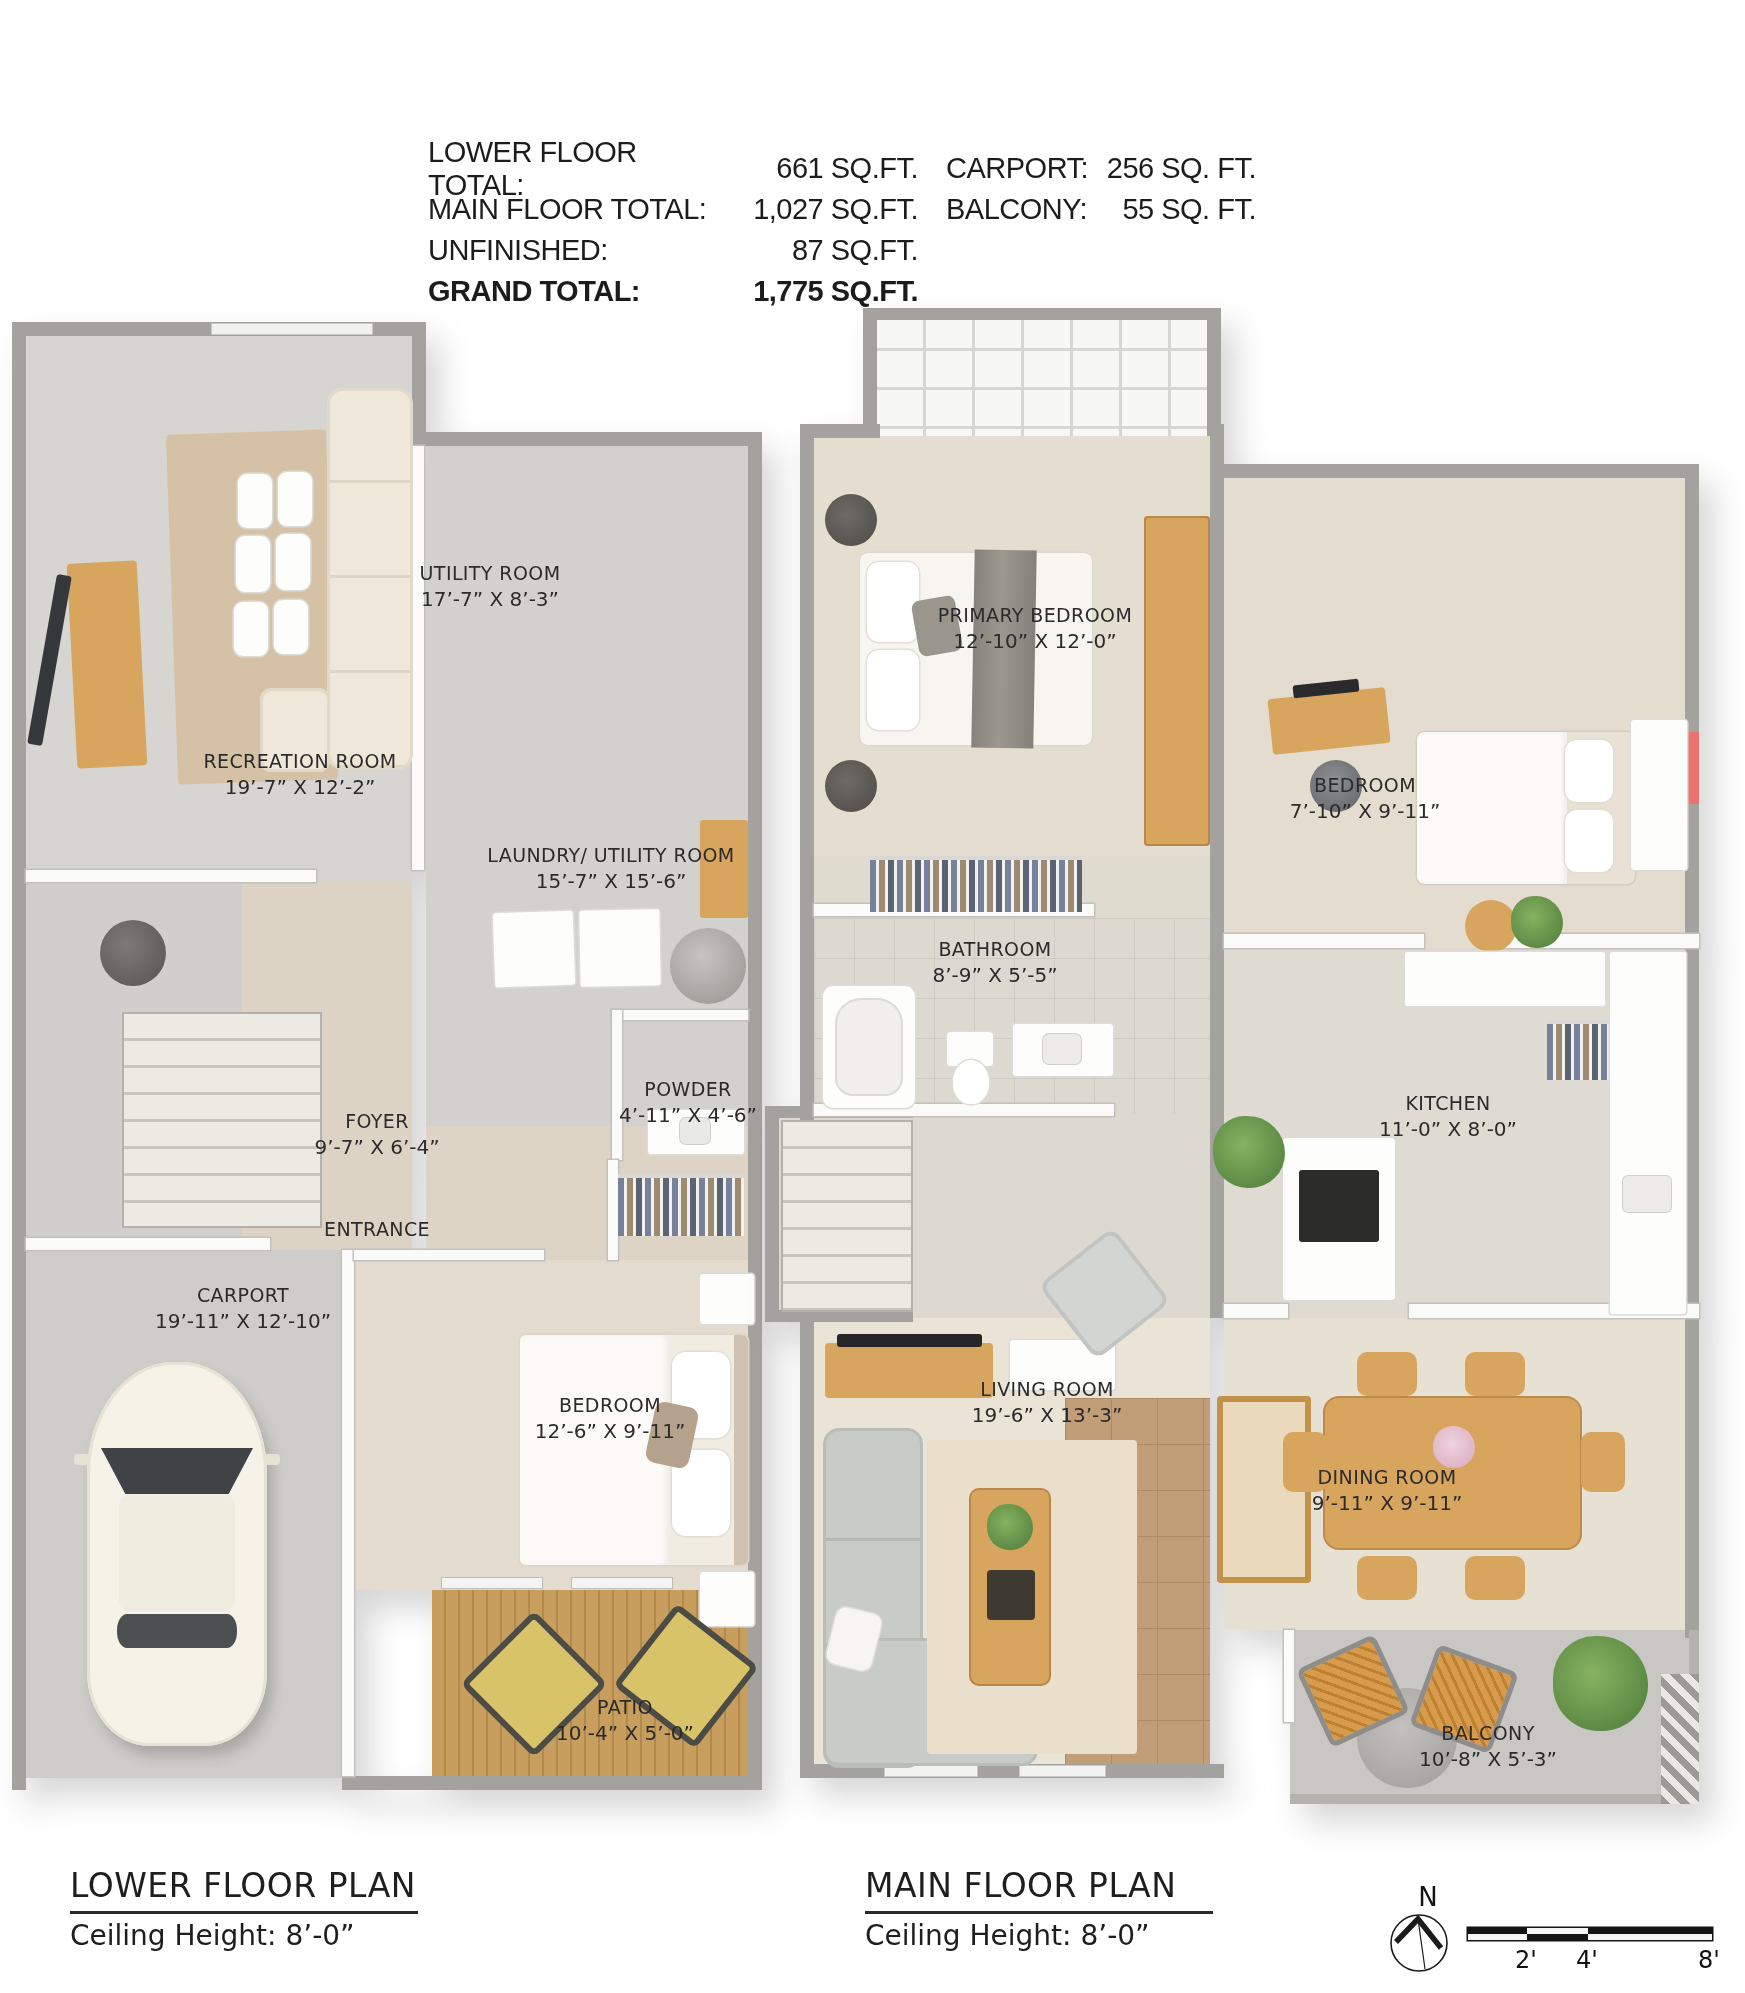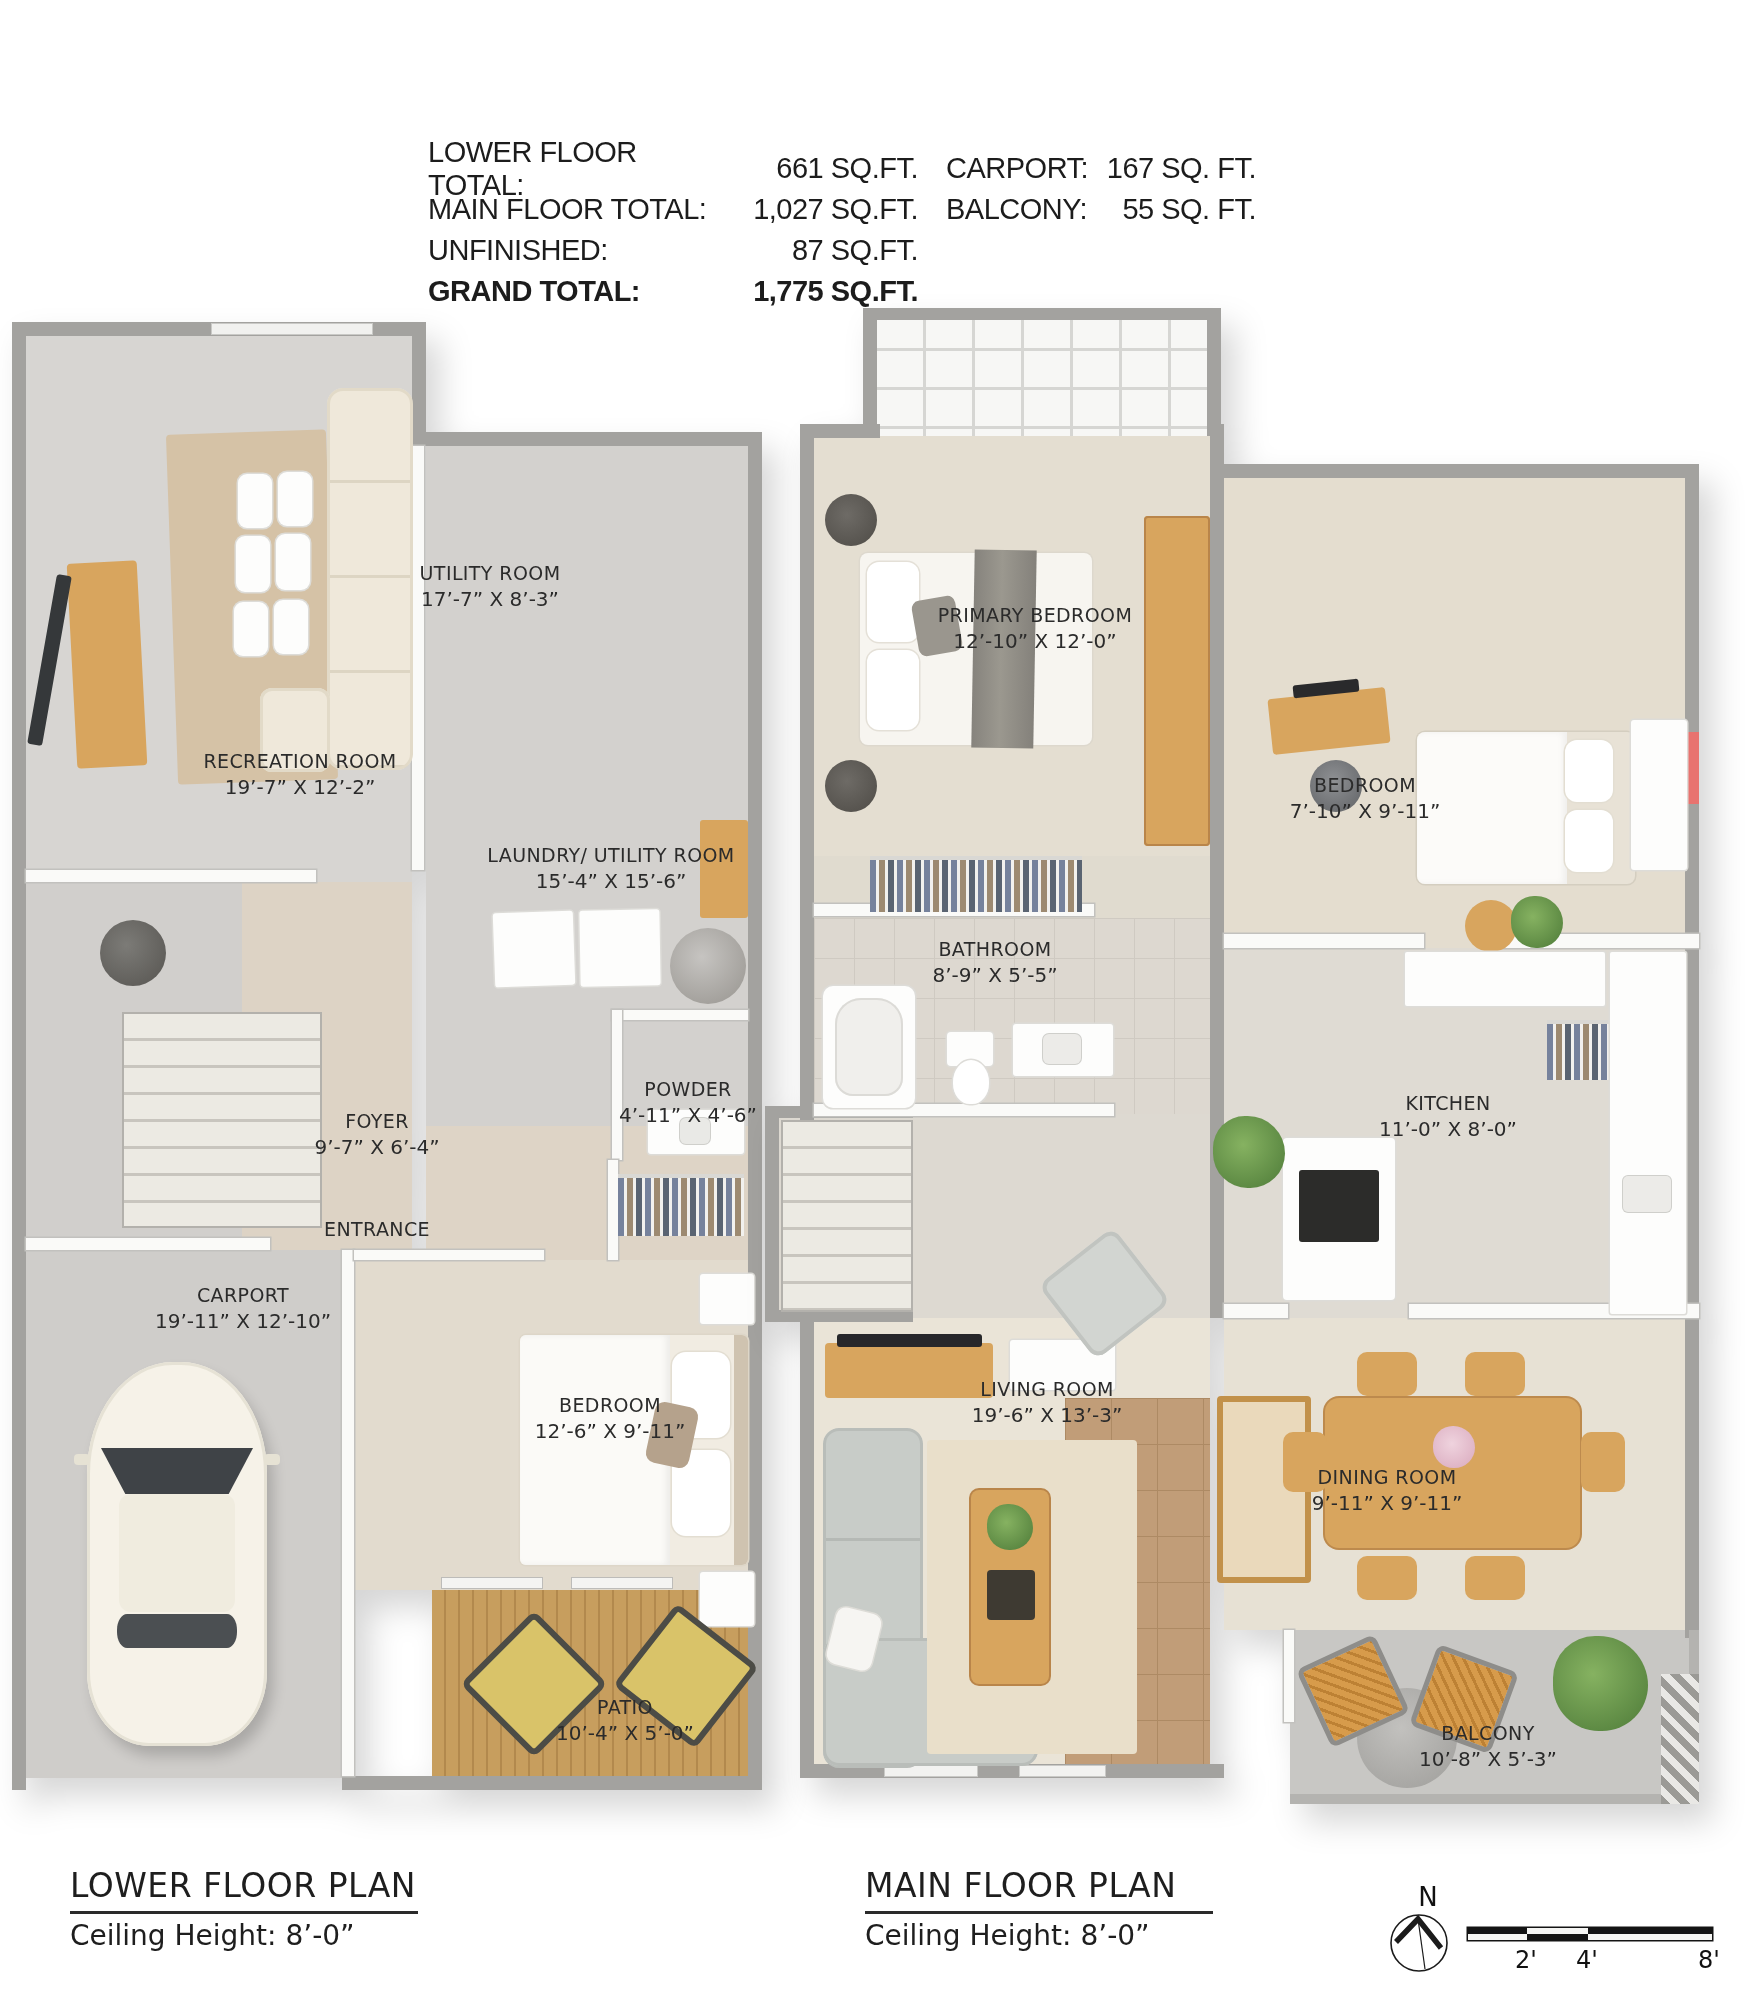--- a/index.html
+++ b/index.html
@@ -56,21 +56,21 @@
 <body>
 
 <div class="canvas">
 
 
   <div class="stats">
     <div class="srow">
       <span class="sl">LOWER FLOOR TOTAL:</span>
       <span class="sv">661 SQ.FT.</span>
       <span class="sr">CARPORT:</span>
-      <span class="srv">167 SQ. FT.</span>
+      <span class="srv">256 SQ. FT.</span>
     </div>
     <div class="srow">
       <span class="sl">MAIN FLOOR TOTAL:</span>
       <span class="sv">1,027 SQ.FT.</span>
       <span class="sr">BALCONY:</span>
       <span class="srv">55 SQ. FT.</span>
     </div>
     <div class="srow">
       <span class="sl">UNFINISHED:</span>
       <span class="sv">87 SQ.FT.</span>
@@ -167,21 +167,21 @@
     <div class="room-label" style="left:252px;top:428px;margin-left:36px;">
       <div class="rn">RECREATION ROOM</div>
       <div class="rd">19’-7” X 12’-2”</div>
     </div>
     <div class="room-label" style="left:478px;top:240px;">
       <div class="rn">UTILITY ROOM</div>
       <div class="rd">17’-7” X 8’-3”</div>
     </div>
     <div class="room-label" style="left:599px;top:522px;">
       <div class="rn">LAUNDRY/ UTILITY ROOM</div>
-      <div class="rd">15’-4” X 15’-6”</div>
+      <div class="rd">15’-7” X 15’-6”</div>
     </div>
     <div class="room-label" style="left:676px;top:756px;">
       <div class="rn">POWDER</div>
       <div class="rd">4’-11” X 4’-6”</div>
     </div>
     <div class="room-label" style="left:365px;top:788px;">
       <div class="rn">FOYER</div>
       <div class="rd">9’-7” X 6’-4”</div>
     </div>
     <div class="room-label" style="left:365px;top:896px;">

